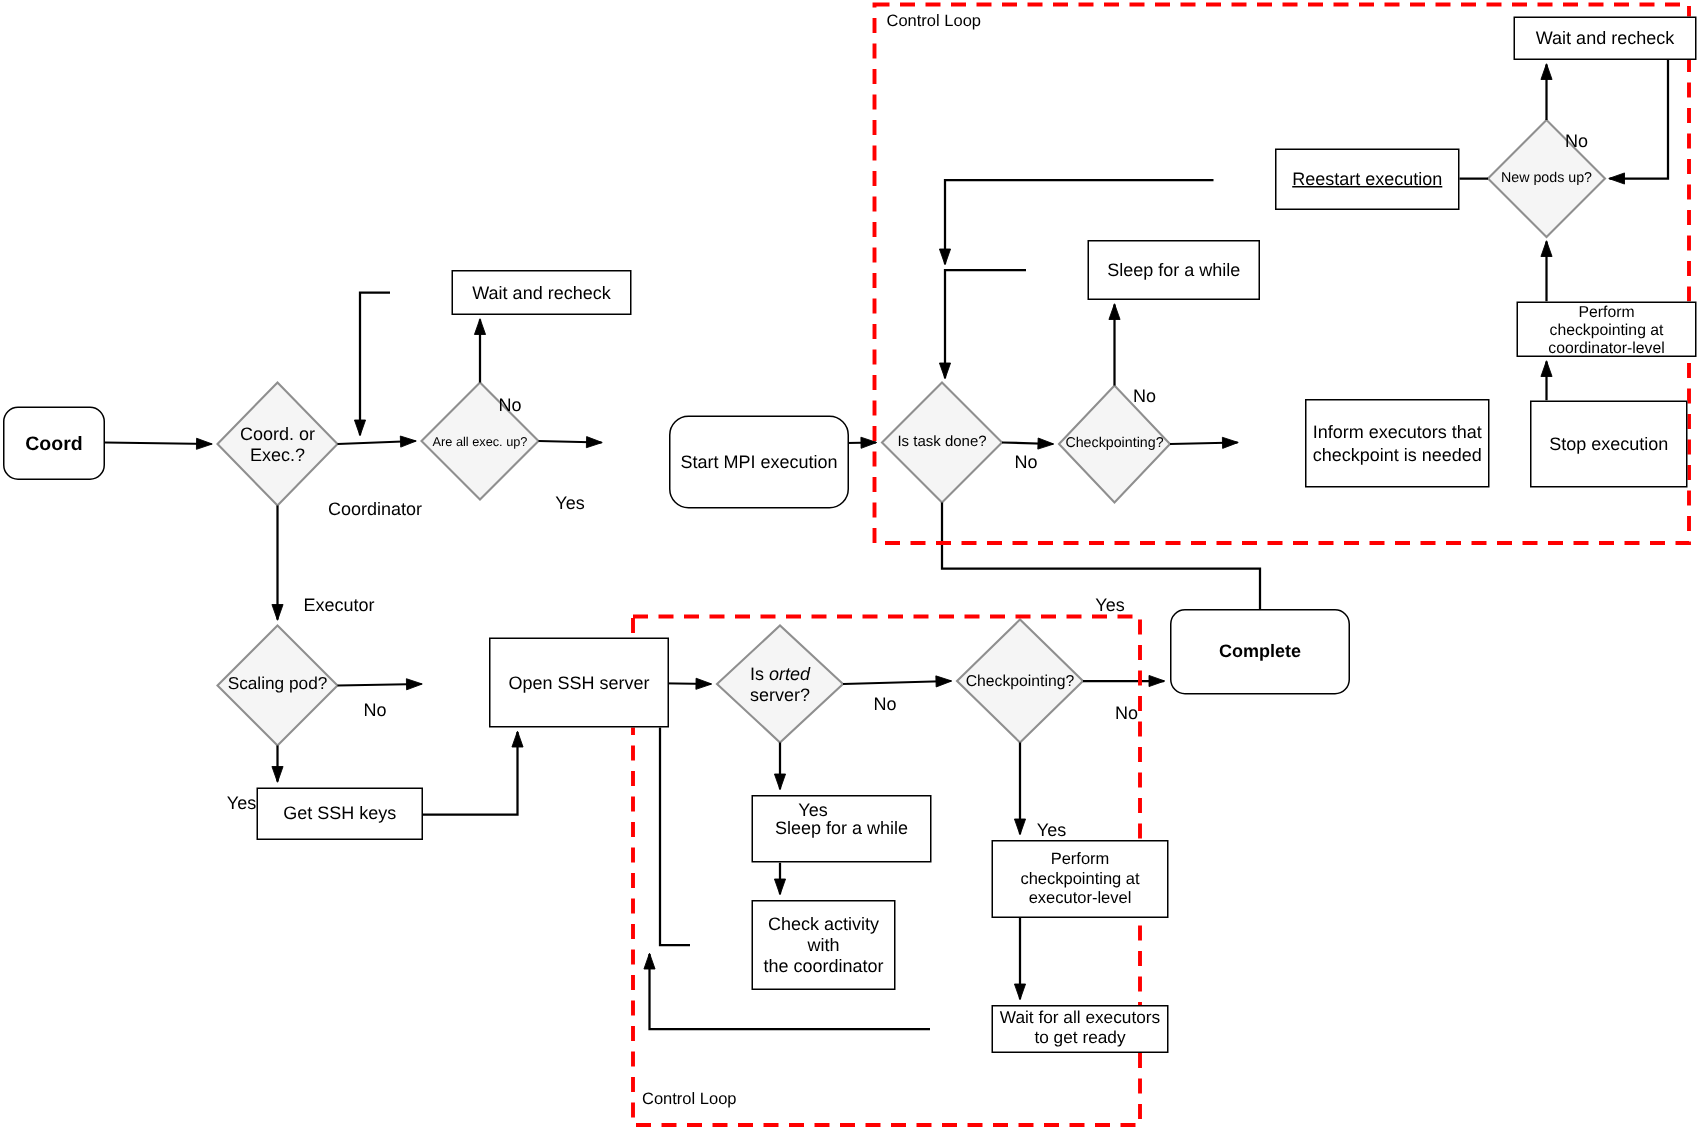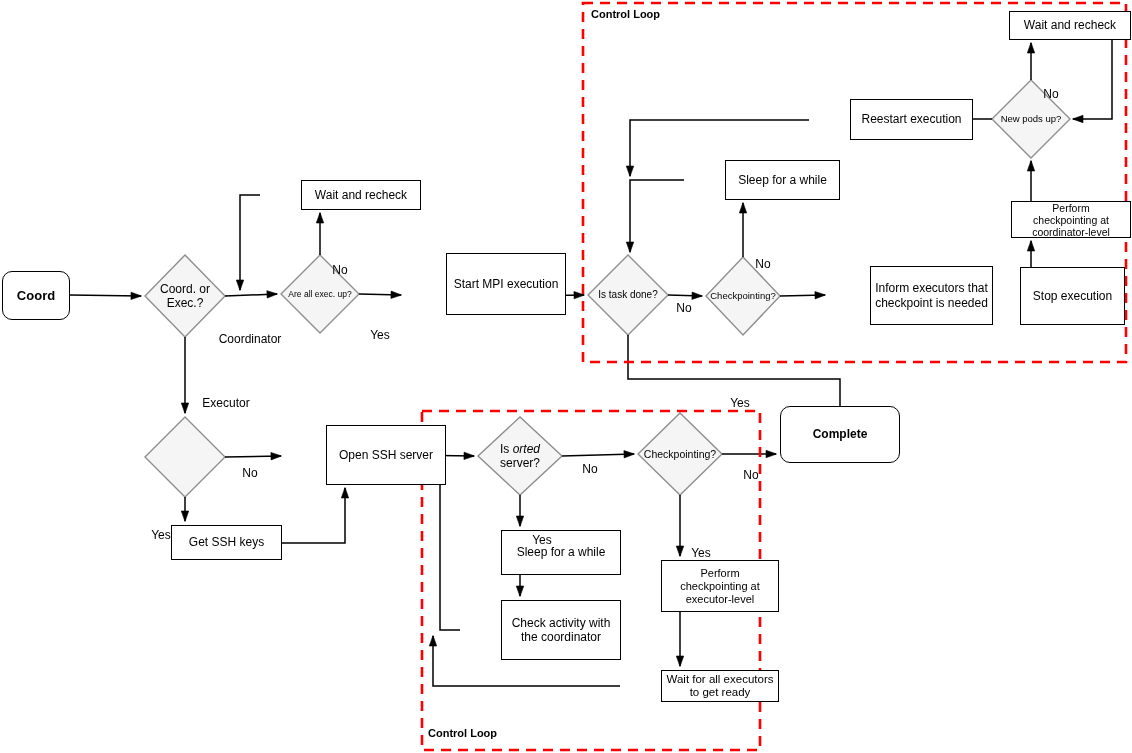--- a/index.html
+++ b/index.html
@@ -6,21 +6,21 @@
   #canvas{position:relative;width:1132px;height:753px;background:#ffffff;overflow:hidden;
           font-family:"Liberation Sans",sans-serif;color:#000;}
   #edges{position:absolute;left:0;top:0;width:1132px;height:753px;}
   .node{position:absolute;display:flex;align-items:center;justify-content:center;text-align:center;
         box-sizing:border-box;font-size:12px;line-height:1.18;white-space:pre-line;}
   .rect{background:#ffffff;border:1.5px solid #000000;margin-left:41px;}
   .terminal{background:#ffffff;border:1.7px solid #000000;border-radius:10px;font-weight:bold;}
   .dlabel{position:absolute;display:flex;align-items:center;justify-content:center;text-align:center;
           white-space:pre-line;line-height:1.18;}
   .elabel{position:absolute;transform:translateX(-50%);font-size:12px;line-height:1;white-space:nowrap;margin-top:30px;}
-  .gLabel{position:absolute;font-size:11px;font-weight:bold;white-space:nowrap;}
+  .gLabel{position:absolute;font-size:11px;font-weight:normal;white-space:nowrap;}
   .f85{font-size:8.5px;} .f95{font-size:9.5px;} .f10{font-size:10px;} .f105{font-size:10.5px;}
   .f11{font-size:11px;} .f115{font-size:11.5px;} .f12{font-size:12px;}
   .orted-wrap{width:64px;}
 </style>
 </head>
 <body>
 
 <div id="canvas">
 
   <svg id="edges" viewBox="0 0 1132 753">
@@ -81,47 +81,48 @@
     </g>
   </svg>
 
   <div class="gLabel" style="left:591px;top:8px;">Control Loop</div>
   <div class="gLabel" style="left:428px;top:727px;">Control Loop</div>
 
   <div class="node terminal" style="left:2px;top:271px;width:68px;height:49px;font-size:13px;">Coord</div>
   <div class="node terminal" style="left:780px;top:406px;width:120px;height:57px;">Complete</div>
 
   <div class="node rect" style="left:260px;top:180px;width:120px;height:30px;">Wait and recheck</div>
-  <div class="node rect" style="left:405px;top:253px;width:120px;height:62px;">Start MPI execution</div>
+  <div class="node rect" style="left:405px;top:277px;width:120px;height:62px;border-radius:13px;">Start MPI execution</div>
   <div class="node rect" style="left:684px;top:160px;width:115px;height:40px;">Sleep for a while</div>
-  <div class="node rect" style="left:809px;top:99px;width:123px;height:41px;">Reestart execution</div>
+  <div class="node rect" style="left:809px;top:99px;width:123px;height:41px;text-decoration:underline;">Reestart execution</div>
   <div class="node rect" style="left:968px;top:11px;width:122px;height:29px;">Wait and recheck</div>
   <div class="node rect f105" style="left:970px;top:201px;width:120px;height:37px;line-height:12px;">Perform
 checkpointing at
 coordinator-level</div>
   <div class="node rect" style="left:829px;top:266px;width:123px;height:59px;">Inform executors that
 checkpoint is needed</div>
   <div class="node rect" style="left:285px;top:425px;width:120px;height:60px;">Open SSH server</div>
   <div class="node rect" style="left:979px;top:267px;width:105px;height:58px;">Stop execution</div>
   <div class="node rect" style="left:130px;top:525px;width:111px;height:35px;">Get SSH keys</div>
   <div class="node rect" style="left:460px;top:530px;width:120px;height:45px;">Sleep for a while</div>
-  <div class="node rect" style="left:460px;top:600px;width:120px;height:60px;">Check activity with
+  <div class="node rect" style="left:460px;top:600px;width:96px;height:60px;">Check activity with
 the coordinator</div>
   <div class="node rect f11" style="left:620px;top:560px;width:118px;height:52px;line-height:13px;">Perform
 checkpointing at
 executor-level</div>
   <div class="node rect f115" style="left:620px;top:670px;width:118px;height:32px;line-height:13px;">Wait for all executors
 to get ready</div>
 
   <div class="dlabel f12" style="left:145px;top:255px;width:80px;height:82px;">Coord. or
 Exec.?</div>
   <div class="dlabel f85" style="left:281px;top:255px;width:78px;height:78px;">Are all exec. up?</div>
   <div class="dlabel f10" style="left:588px;top:255px;width:80px;height:80px;">Is task done?</div>
   <div class="dlabel f95" style="left:706px;top:257px;width:74px;height:78px;">Checkpointing?</div>
   <div class="dlabel f95" style="left:992px;top:80px;width:78px;height:78px;">New pods up?</div>
+  <div class="dlabel f115" style="left:145px;top:417px;width:80px;height:80px;">Scaling pod?</div>
   <div class="dlabel f12" style="left:478px;top:417px;width:84px;height:78px;">
     <span class="orted-wrap"><span>Is </span><i>orted</i><span> server?</span></span>
   </div>
   <div class="dlabel f105" style="left:638px;top:413px;width:84px;height:82px;">Checkpointing?</div>
 
   <div class="elabel" style="left:250px;top:303px;">Coordinator</div>
   <div class="elabel" style="left:226px;top:367px;text-align:right;">Executor</div>
   <div class="elabel" style="left:380px;top:299px;">Yes</div>
   <div class="elabel" style="left:340px;top:234px;">No</div>
   <div class="elabel" style="left:684px;top:272px;">No</div>

